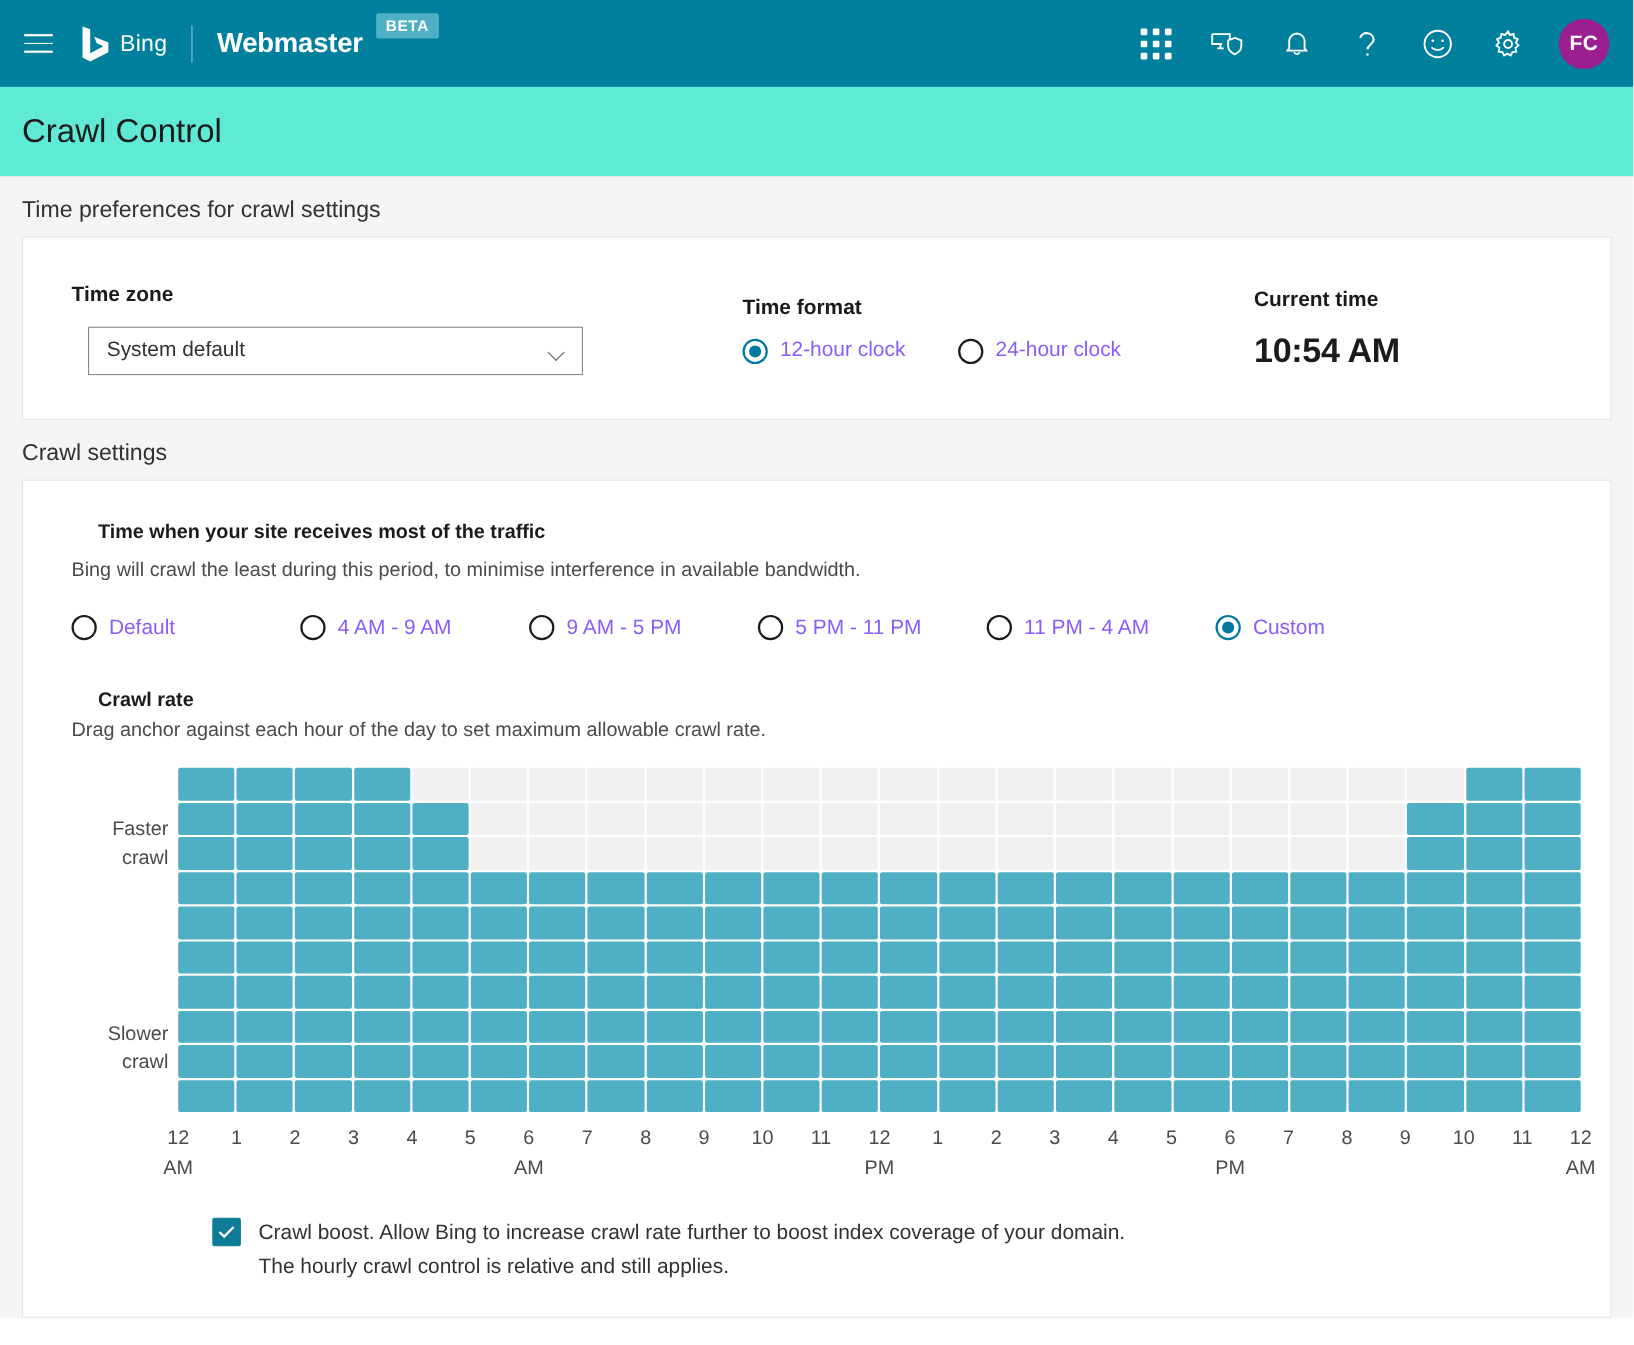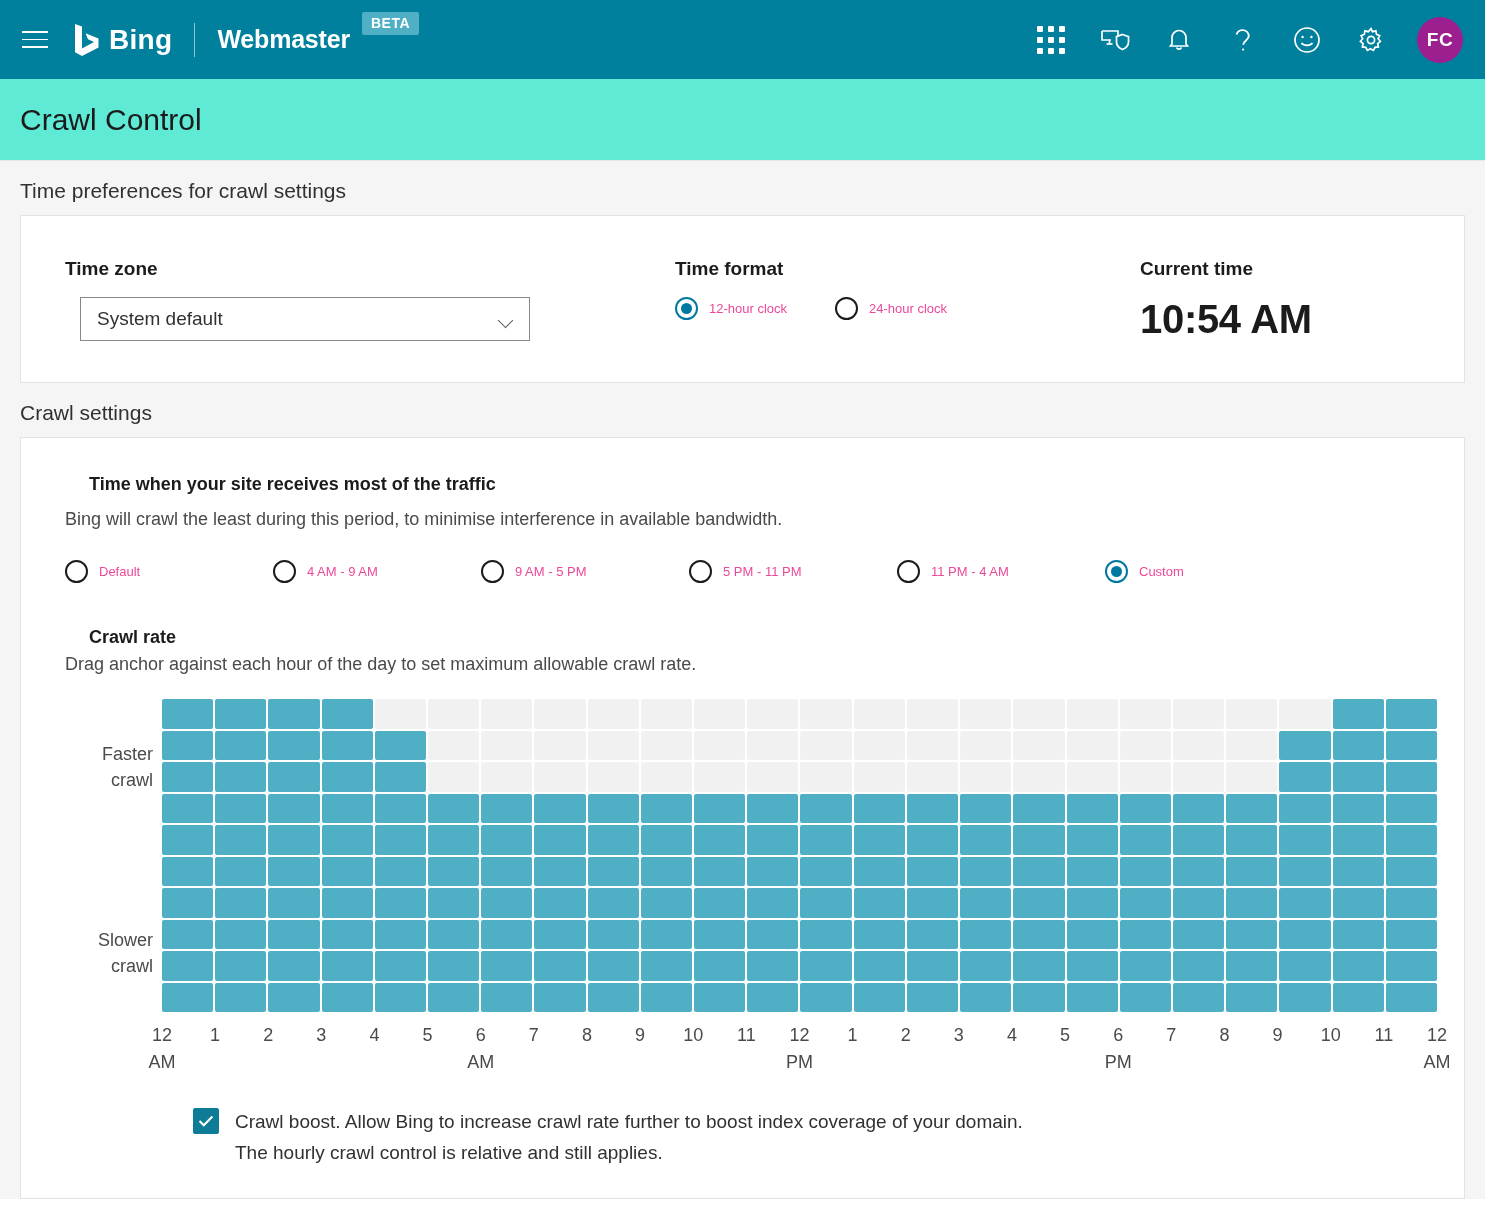--- a/index.html
+++ b/index.html
@@ -29,21 +29,21 @@
     margin-right: 22px;
   }
   .hamburger span {
     display: block; width: 26px; height: 1.6px; background: #ffffff;
   }
   .brand { display: flex; align-items: center; }
   .bing-logo-mark {
     width: 26px; height: 34px; margin-right: 9px; position: relative;
   }
   .bing-word {
-    font-size: 28px; font-weight: 700; letter-spacing: 0.3px; color: #fff;
+    font-size: 21px; font-weight: 400; letter-spacing: 0.3px; color: #fff;
   }
   .brand-divider {
     width: 1px; height: 34px; background: rgba(255,255,255,0.55);
     margin: 0 22px;
   }
   .webmaster-word {
     font-size: 25px; font-weight: 700; letter-spacing: -0.2px; color: #fff;
   }
   .beta-badge {
     background: #4FAFC4; color: #ffffff;
@@ -95,21 +95,21 @@
   .card {
     background: #ffffff;
     border: 1px solid #e3e3e3;
     margin: 0 20px;
   }
 
   
   .timeprefs {
     display: flex;
     padding: 42px 0 40px 44px;
-    align-items: flex-start;
+    align-items: center;
   }
   .tp-col { display: flex; flex-direction: column; }
   .tp-col.tz { width: 610px; }
   .tp-col.fmt { width: 465px; }
   .tp-label {
     font-size: 19px; font-weight: 700; color: #1b1b1b; margin-bottom: 17px;
   }
   .tz-select {
     width: 450px; height: 44px;
     border: 1px solid #8a8886; background: #fff;
@@ -130,23 +130,23 @@
     width: 23px; height: 23px; border-radius: 50%;
     border: 2px solid #1b1b1b; background: #fff;
     margin-right: 11px; flex: none; position: relative;
   }
   .radio.on { border-color: #0078A0; }
   .radio.on::after {
     content: ""; position: absolute;
     left: 4px; top: 4px; width: 11px; height: 11px;
     border-radius: 50%; background: #0078A0;
   }
-  .radio-label { font-size: 13px; color: #ec4899; white-space: nowrap; }
+  .radio-label { font-size: 19px; color: #8b5cf6; white-space: nowrap; }
   .current-time-val {
-    font-size: 40px; font-weight: 700; color: #1b1b1b; letter-spacing: -0.3px;
+    font-size: 31px; font-weight: 700; color: #1b1b1b; letter-spacing: -0.3px;
   }
 
   
   .crawlcard { padding: 36px 44px 0 44px; }
   .sub-strong { font-size: 18px; font-weight: 700; color: #1b1b1b; margin-left: 24px; }
   .sub-desc { font-size: 18px; color: #4a4a4a; margin-top: 14px; }
 
   .traffic-radios {
     display: flex; align-items: center;
     margin-top: 30px;

